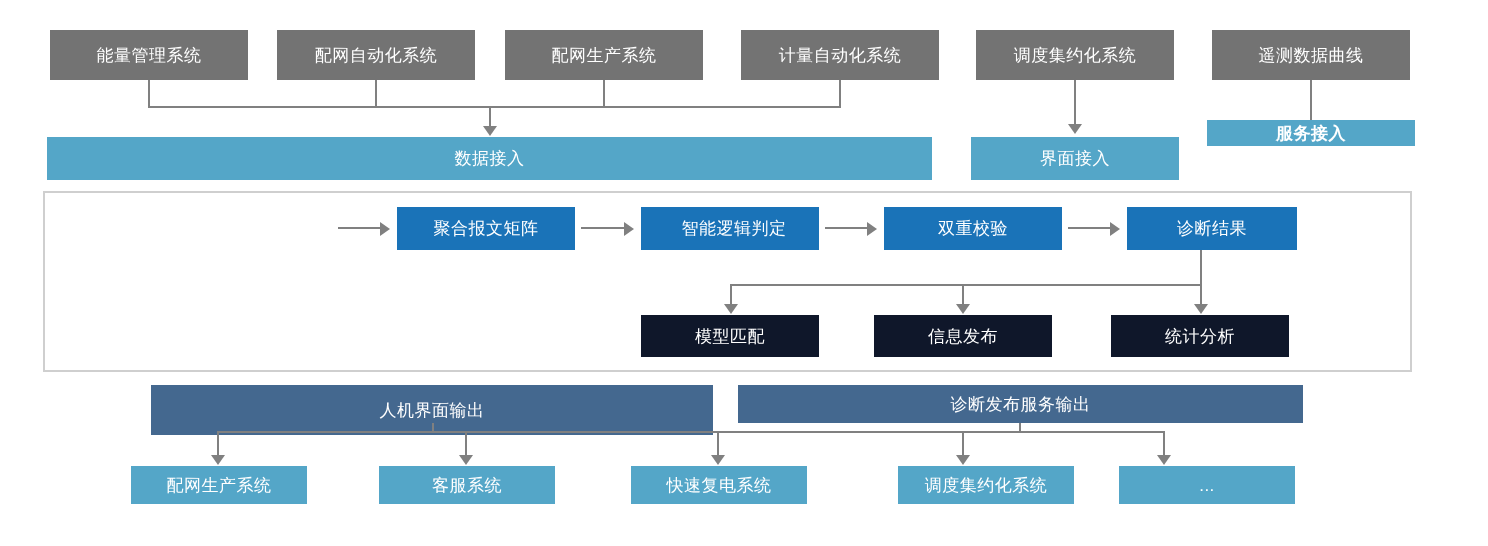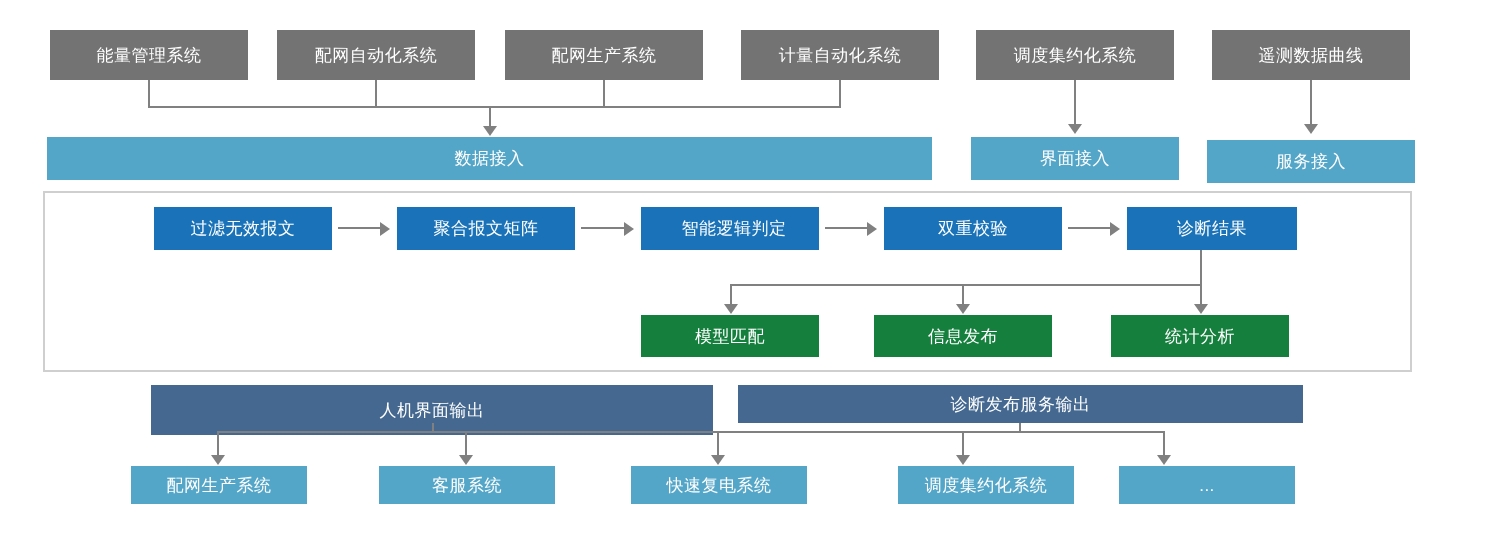--- a/index.html
+++ b/index.html
@@ -6,21 +6,21 @@
   body{width:1488px;height:546px;position:relative;overflow:hidden;
        font-family:"Liberation Sans","DejaVu Sans",sans-serif;}
   .stage{position:absolute;left:0;top:0;width:1488px;height:546px;}
 
   .box{position:absolute;display:flex;align-items:center;justify-content:center;
        color:#ffffff;font-size:17px;letter-spacing:.5px;box-sizing:border-box;
        white-space:nowrap;line-height:1;}
   .src    {background:#737373;}
   .access {background:#54a6c8;}
   .proc   {background:#1a73b8;}
-  .gray   {background:#15803d;}
+  .gray   {background:#0f172a;}
   .outbar {background:#44688f;}
   .consumer{background:#54a6c8;}
 
   .panel{position:absolute;border:2px solid #cfcfcf;background:transparent;box-sizing:border-box;}
 
   .hline{position:absolute;height:2px;background:#808080;}
   .vline{position:absolute;width:2px;background:#808080;}
   .arrowhead{position:absolute;width:0;height:0;
        border-left:7px solid transparent;border-right:7px solid transparent;
        border-top:10px solid #808080;}
@@ -58,25 +58,24 @@
   <div class="vline" style="left:1074px;top:80px;height:46px;"></div>
   <div class="arrowhead" style="left:1068px;top:124px;"></div>
 
   <div class="vline" style="left:1310px;top:80px;height:46px;"></div>
   <div class="arrowhead" style="left:1304px;top:124px;"></div>
 
   <div class="box access" style="left:47px;top:137px;width:885px;height:43px;">数据接入</div>
 
   <div class="box access" style="left:971px;top:137px;width:208px;height:43px;">界面接入</div>
 
-  <div class="box access" style="left:1207px;top:140px;width:208px;height:43px;">服务接入</div>
+  <div class="box access" style="left:1207px;top:120px;width:208px;height:26px;font-weight:bold;">服务接入</div>
 
   <div class="panel" style="left:43px;top:191px;width:1369px;height:181px;"></div>
 
-  <div class="box proc" style="left:154px;top:207px;width:178px;height:43px;">过滤无效报文</div>
   <div class="arrowright" style="left:380px;top:222px;"></div>
   <div class="hline" style="left:338px;top:227px;width:44px;"></div>
 
   <div class="box proc" style="left:397px;top:207px;width:178px;height:43px;">聚合报文矩阵</div>
   <div class="arrowright" style="left:624px;top:222px;"></div>
   <div class="hline" style="left:581px;top:227px;width:45px;"></div>
 
   <div class="box proc" style="left:641px;top:207px;width:178px;height:43px;padding-left:8px;">智能逻辑判定</div>
   <div class="arrowright" style="left:867px;top:222px;"></div>
   <div class="hline" style="left:825px;top:227px;width:44px;"></div>

